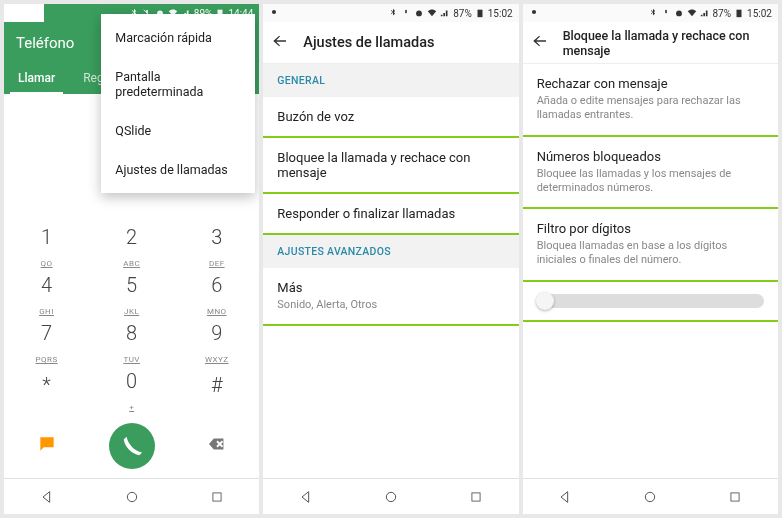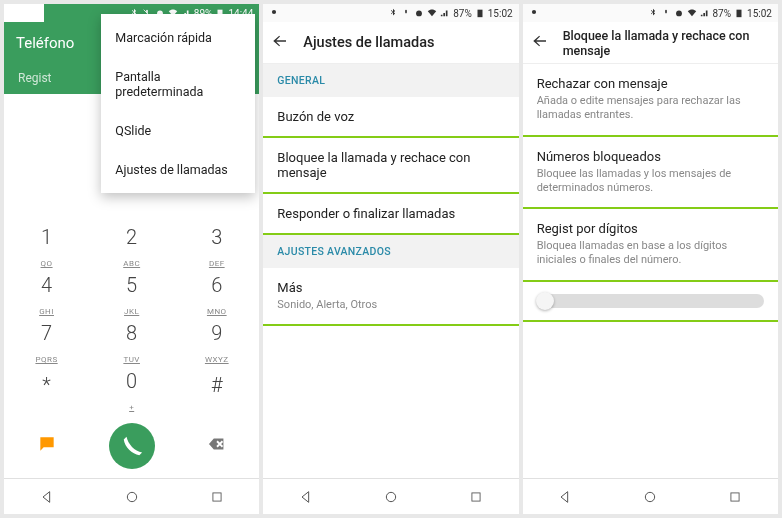--- a/index.html
+++ b/index.html
@@ -76,20 +76,21 @@
     <span>89%</span>
     <svg viewBox="0 0 24 24" style="width:10px;height:10px;fill:currentColor">
         <rect x="6" y="4" width="12" height="18"></rect>
       </svg>
     <span>14:44</span>
   </div>
   <div class="header-green">
     <span>Teléfono</span>
   </div>
   <div class="tabs">
+    <div class="tab active">Llamar</div>
     <div class="tab">Regist</div>
   </div>
   <div class="popup">
     <div class="popup-item">Marcación rápida</div>
     <div class="popup-item">Pantalla predeterminada</div>
     <div class="popup-item">QSlide</div>
     <div class="popup-item">Ajustes de llamadas</div>
   </div>
   <div class="dial-spacer"></div>
   <div class="dialpad">
@@ -272,21 +273,21 @@
   </div>
   <div class="setting">
     <div>Rechazar con mensaje</div>
       <div class="sub">Añada o edite mensajes para rechazar las llamadas entrantes.</div>
   </div>
   <div class="setting">
     <div>Números bloqueados</div>
       <div class="sub">Bloquee las llamadas y los mensajes de determinados números.</div>
   </div>
   <div class="setting">
-    <div>Regist por dígitos</div>
+    <div>Filtro por dígitos</div>
       <div class="sub">Bloquea llamadas en base a los dígitos iniciales o finales del número.</div>
   </div>
   <div class="setting toggle">
     <div class="switch"></div>
   </div>
   <div class="navbar">
     <div class="navbtn">
         <svg width="16" height="16" viewBox="0 0 24 24">
           <path d="M16 4l-10 8 10 8z"></path>
         </svg>

